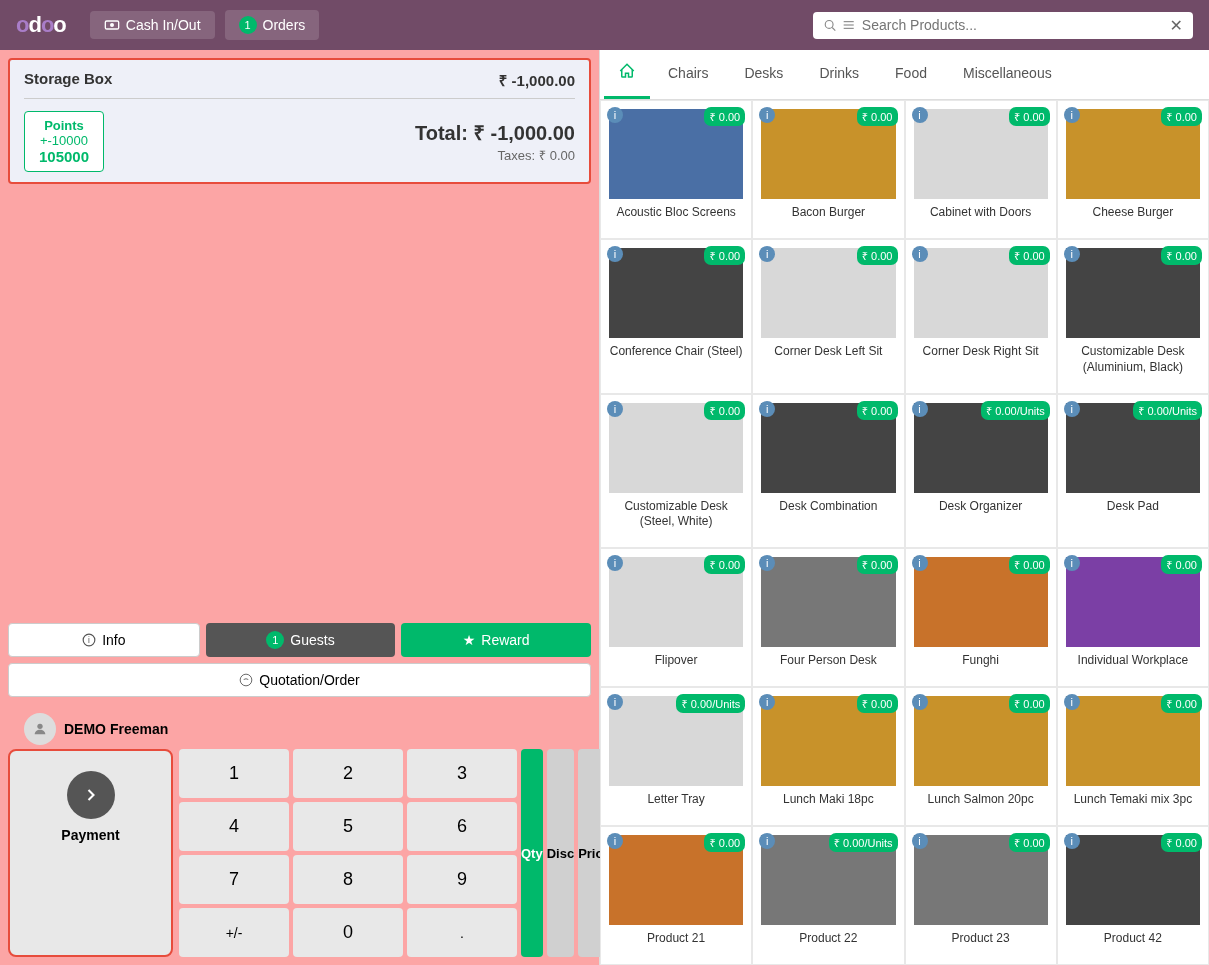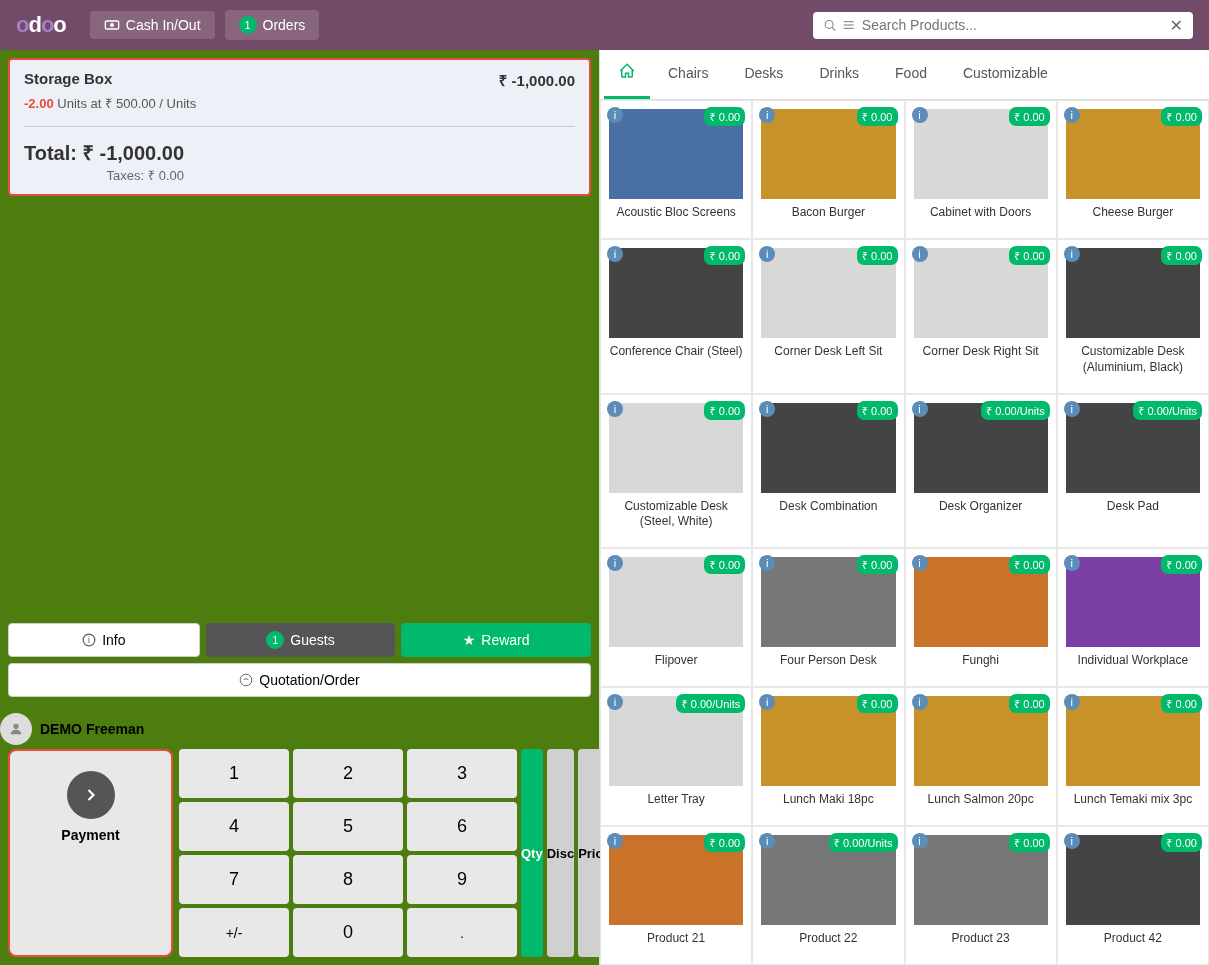--- a/index.html
+++ b/index.html
@@ -12,21 +12,21 @@
     .nav-btn { background: rgba(255,255,255,0.15); border: none; color: white; padding: 6px 14px; border-radius: 4px; cursor: pointer; display: flex; align-items: center; gap: 6px; font-size: 14px; margin-right: 10px; }
     .badge { background: #00b96b; color: white; border-radius: 50%; width: 18px; height: 18px; font-size: 11px; display: flex; align-items: center; justify-content: center; }
     .search-bar { margin-left: auto; display: flex; align-items: center; background: white; border-radius: 4px; padding: 4px 10px; gap: 6px; width: 380px; }
     .search-bar input { border: none; outline: none; font-size: 14px; width: 100%; }
     .search-close { background: none; border: none; cursor: pointer; color: #666; font-size: 16px; }
 
     
     .main { display: flex; flex: 1; overflow: hidden; }
 
     
-    .left-panel { width: 600px; flex-shrink: 0; background: #4d7c0f; display: flex; flex-direction: column; border-right: 1px solid #ddd; }
+    .left-panel { width: 600px; flex-shrink: 0; background: #fca5a5; display: flex; flex-direction: column; border-right: 1px solid #ddd; }
 
     
     .order-section { border: 2px solid #e74c3c; border-radius: 4px; margin: 8px; background: #eef0f8; flex-shrink: 0; }
     .order-item-row { display: flex; justify-content: space-between; align-items: flex-start; padding: 10px 14px 4px; }
     .order-item-name { font-size: 15px; font-weight: 600; color: #333; }
     .order-item-price { font-size: 15px; font-weight: 600; color: #333; }
     .order-item-detail { padding: 0 14px 10px; font-size: 13px; color: #555; }
     .order-item-detail strong { color: #e74c3c; }
     .order-divider { border: none; border-top: 1px solid #ccc; margin: 4px 14px; }
     .order-totals { display: flex; align-items: center; justify-content: space-between; padding: 8px 14px 10px; }
@@ -113,26 +113,27 @@
 
 <div class="main">
 
   <div class="left-panel">
 
     <div class="order-section">
       <div class="order-item-row">
         <span class="order-item-name">Storage Box</span>
         <span class="order-item-price">₹ -1,000.00</span>
       </div>
-      <div class="order-item-detail">
-        <strong>-2.00</strong>
-        <span>Units at ₹ 500.00 / Units</span>
-      </div>
       <hr class="order-divider">
       <div class="order-totals">
+        <div class="points-box">
+          <div class="points-label">Points</div>
+          <div class="points-change">+-10000</div>
+          <div class="points-total">105000</div>
+        </div>
         <div class="total-block">
           <div class="total-main">
             <span>Total:</span>
             <span>₹ -1,000.00</span>
           </div>
           <div class="total-tax">Taxes: ₹ 0.00</div>
         </div>
       </div>
     </div>
 
@@ -158,21 +159,21 @@
       </div>
       <button class="btn-quotation">
         <svg width="14" height="14" viewBox="0 0 24 24">
             <path d="M12 2a10 10 0 1 0 0 20A10 10 0 0 0 12 2z" fill="none" stroke="#555" stroke-width="1.5"></path>
             <path d="M8 12s1-2 4-2 4 2 4 2" fill="none" stroke="#555" stroke-width="1.5"></path>
           </svg>
         <span>Quotation/Order</span>
       </button>
     </div>
 
-    <div style="display:flex;gap:4px;padding:8px 0 4px;">
+    <div style="display:flex;gap:4px;padding:8px 24px 4px;">
       <div style="display:flex;align-items:center;gap:8px;flex:1;">
         <div class="customer-icon">
           <svg width="16" height="16" viewBox="0 0 24 24">
               <circle cx="12" cy="8" r="4" fill="#888"></circle>
               <path d="M4 20c0-4 3.6-7 8-7s8 3 8 7" fill="#888"></path>
             </svg>
         </div>
         <span class="customer-name">DEMO Freeman</span>
       </div>
     </div>
@@ -223,21 +224,21 @@
       <div class="tab-home active">
         <svg width="18" height="18" viewBox="0 0 24 24">
             <path d="M3 12L12 3l9 9" fill="none" stroke="#00b96b" stroke-width="2"></path>
             <path d="M5 10v9a1 1 0 0 0 1 1h4v-5h4v5h4a1 1 0 0 0 1-1v-9" fill="none" stroke="#00b96b" stroke-width="2"></path>
           </svg>
       </div>
       <div class="cat-tab">Chairs</div>
       <div class="cat-tab">Desks</div>
       <div class="cat-tab">Drinks</div>
       <div class="cat-tab">Food</div>
-      <div class="cat-tab">Customizable</div>
+      <div class="cat-tab">Miscellaneous</div>
     </div>
 
     <div class="product-grid" id="product-grid">
     <div class="product-card">
     <div class="product-info-badge">i</div>
     <div class="product-price-badge">₹ 0.00</div>
     <div class="product-img" style="background:#4a6fa5;"></div>
     <div class="product-name">Acoustic Bloc Screens</div>
   </div>
         <div class="product-card">

